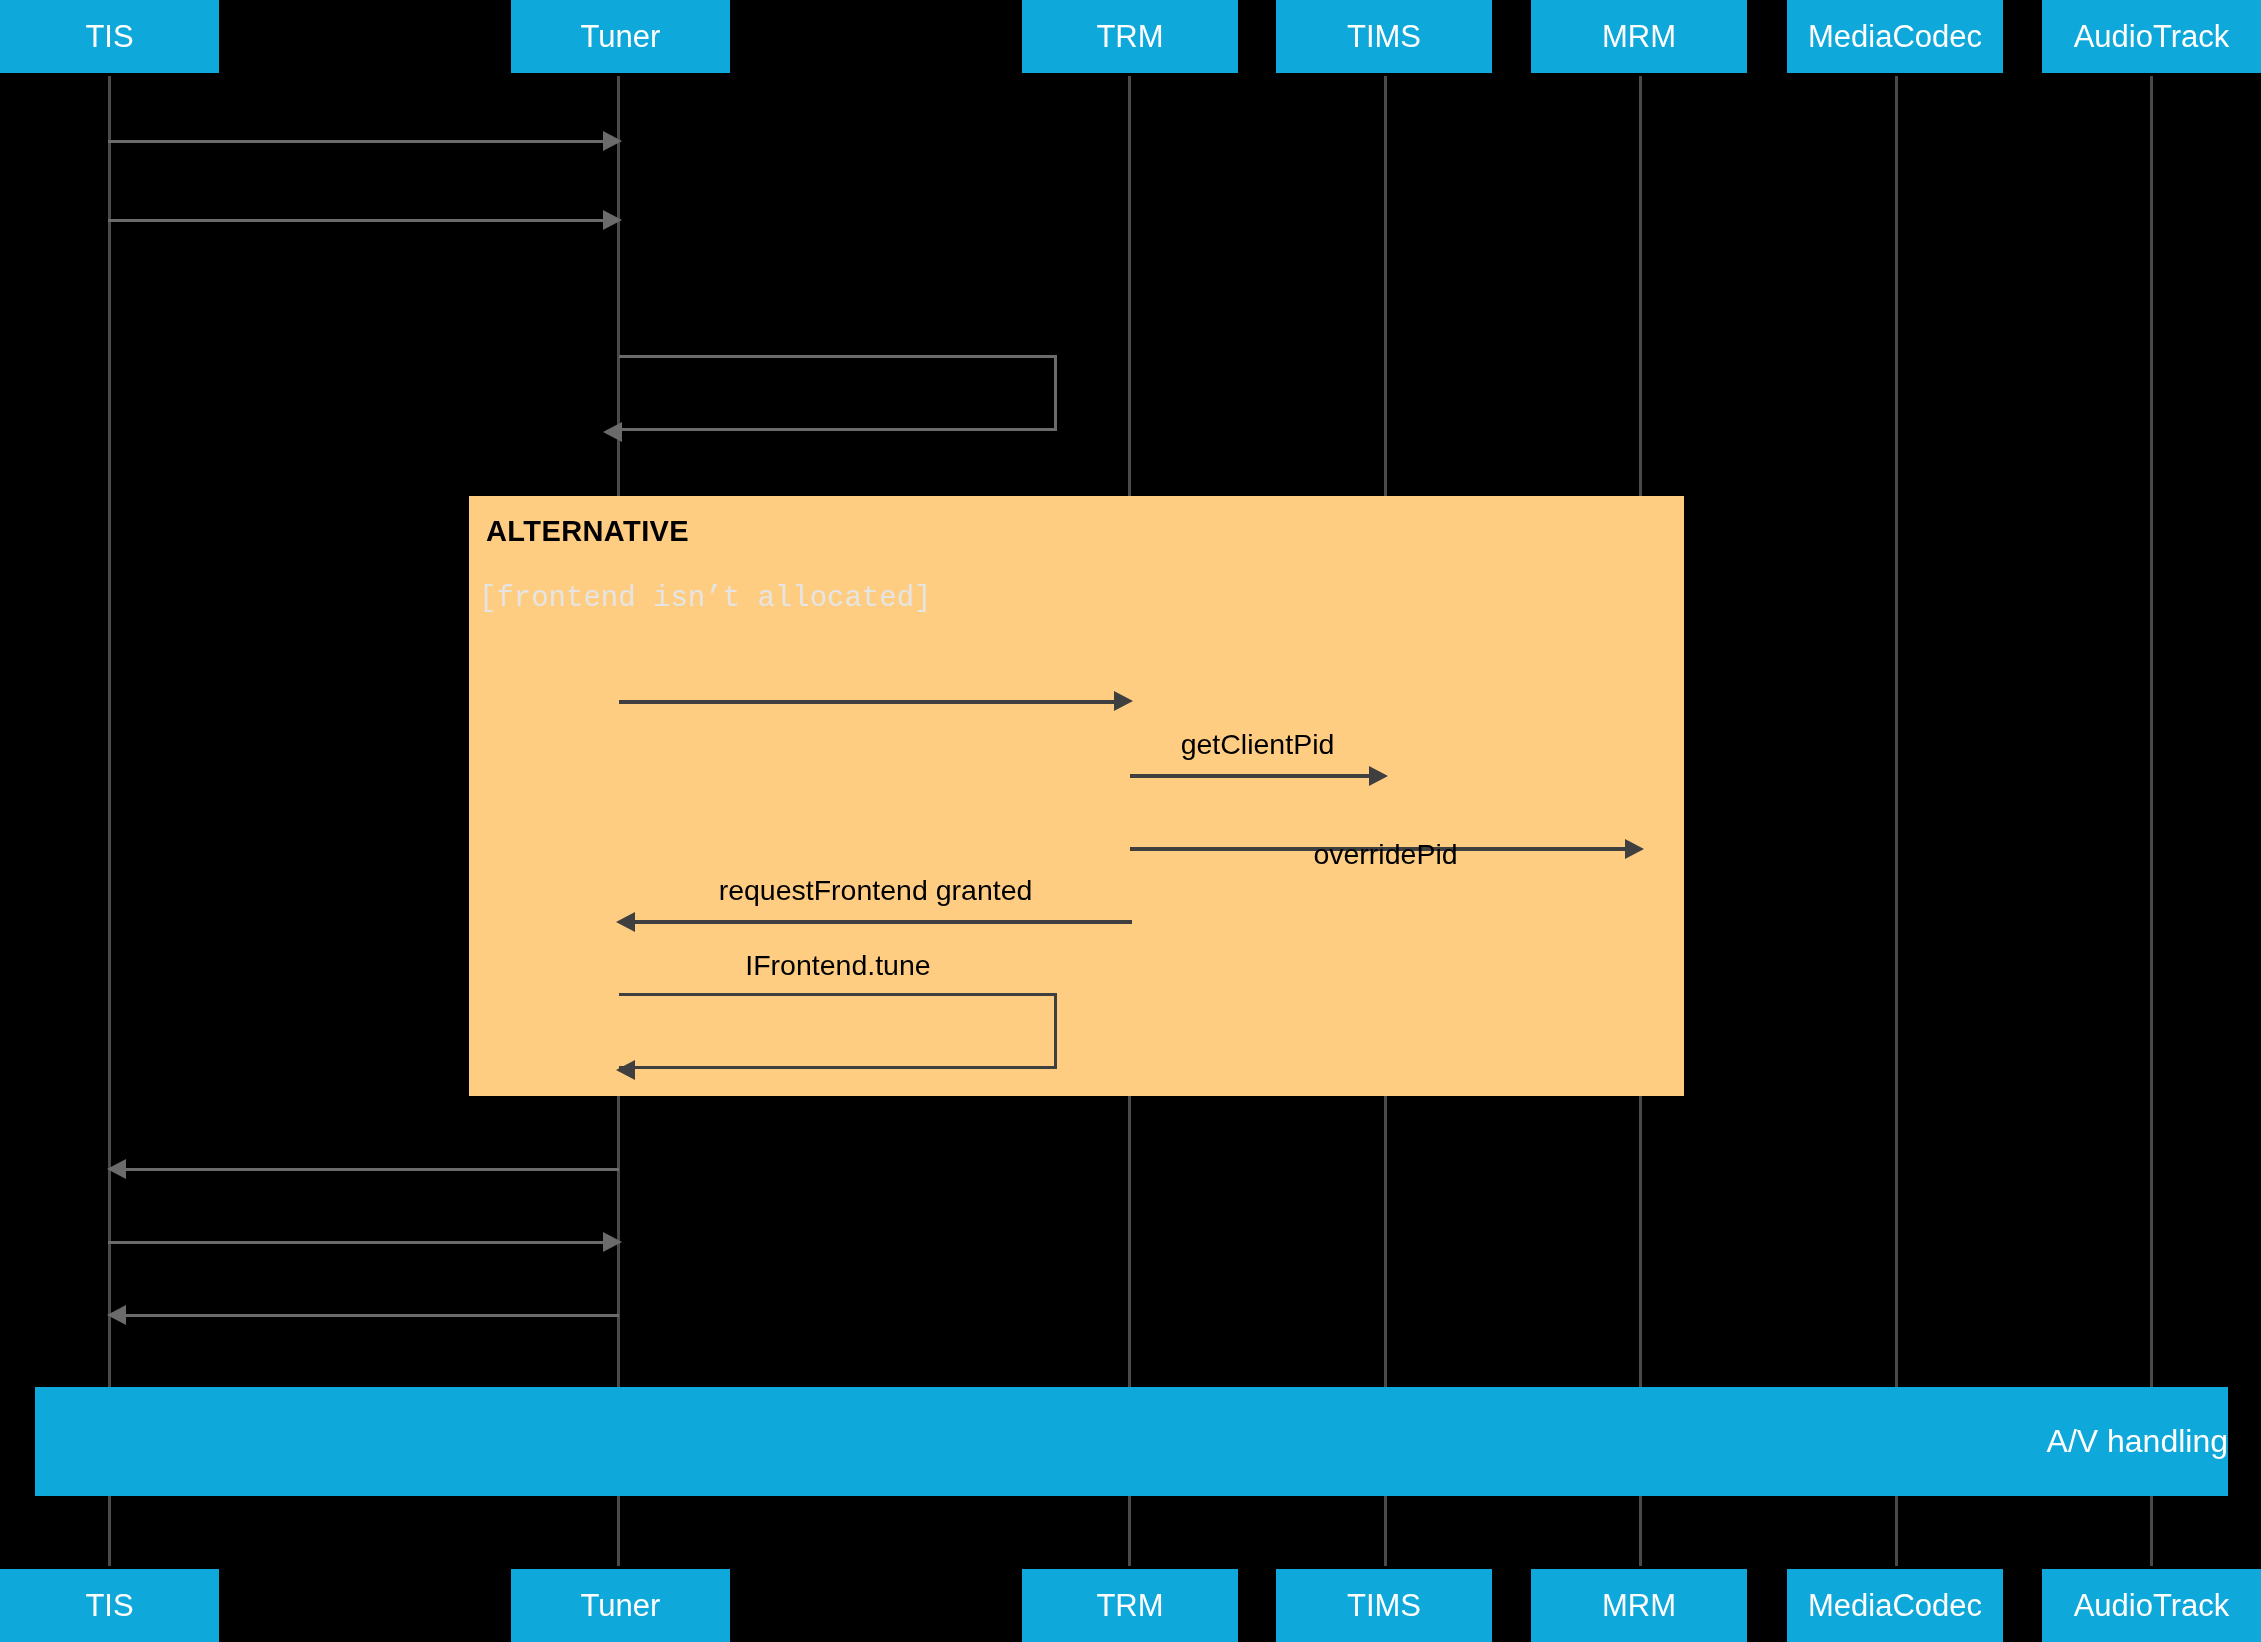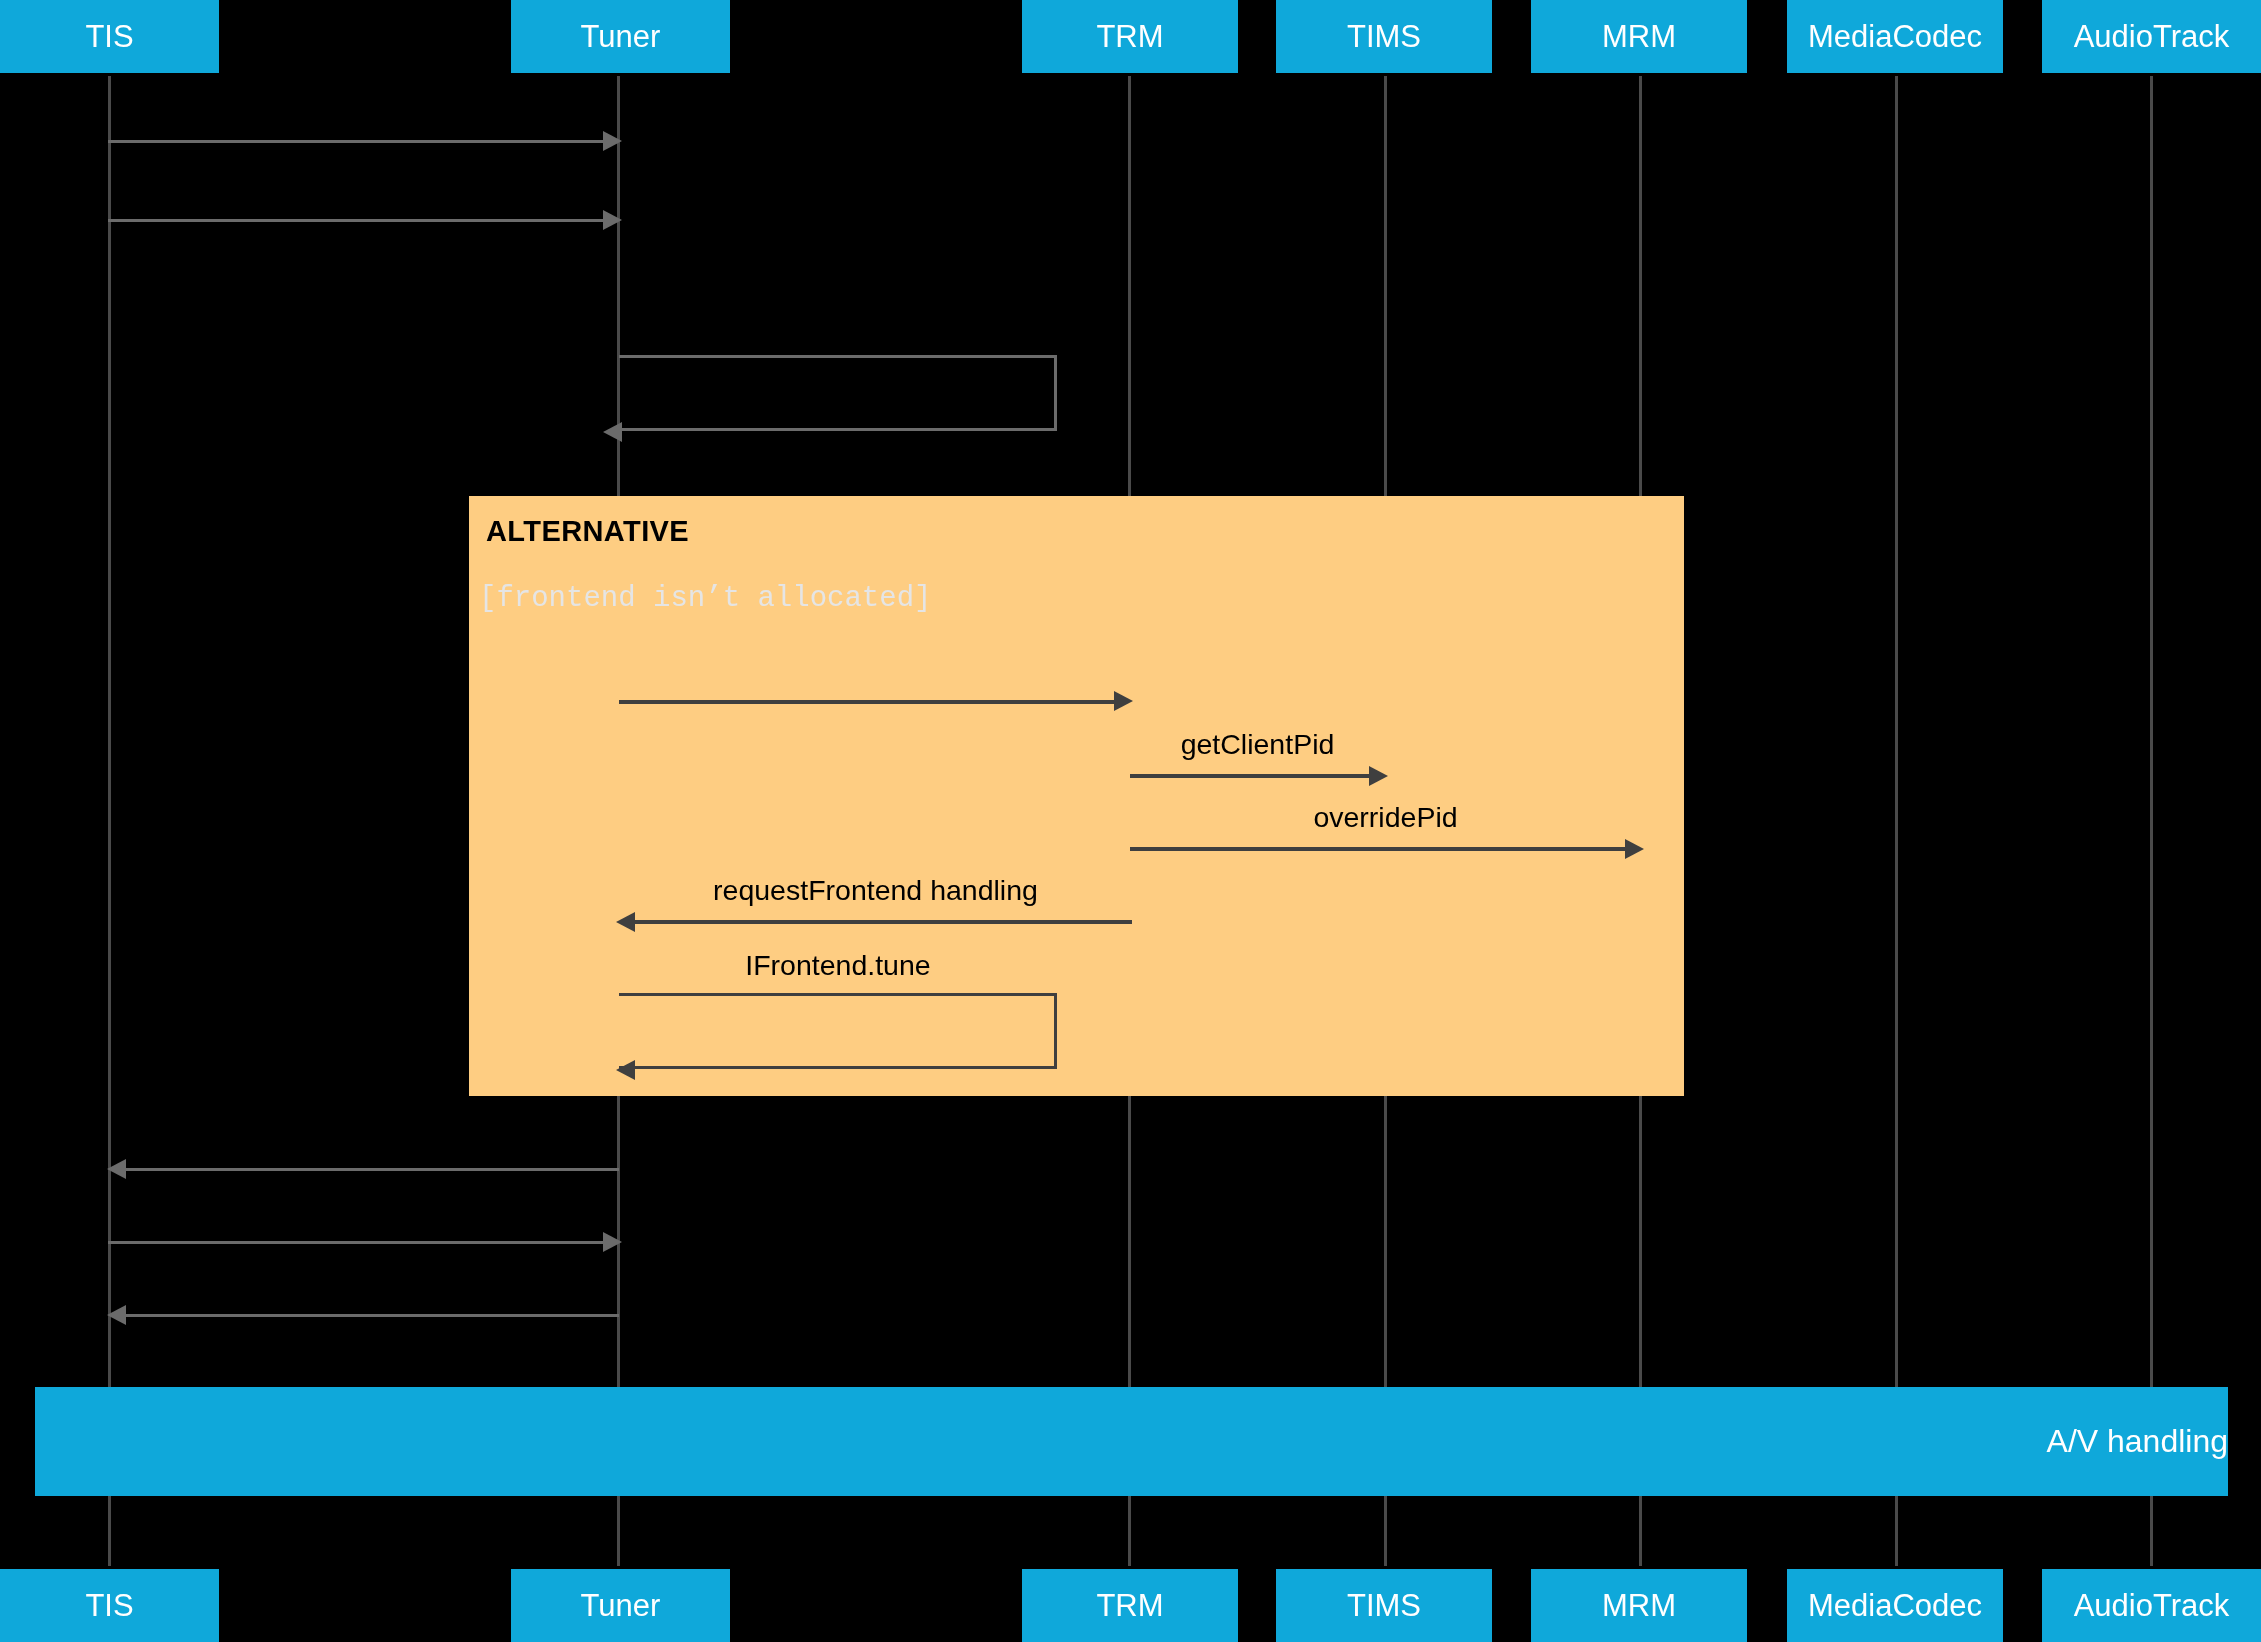--- a/index.html
+++ b/index.html
@@ -157,25 +157,25 @@
 
   <div class="msg-line" style="left:619px; top:700px; width:495px;"></div>
   <div class="arrowhead right" style="left:1114px; top:691px;"></div>
 
   <div class="msg-line" style="left:1130px; top:774px; width:239px;"></div>
   <div class="arrowhead right" style="left:1369px; top:766px;"></div>
   <div class="msg-label" style="left:1130px; top:728px; width:255px;">getClientPid</div>
 
   <div class="msg-line" style="left:1130px; top:847px; width:495px;"></div>
   <div class="arrowhead right" style="left:1625px; top:839px;"></div>
-  <div class="msg-label" style="left:1130px; top:801px; width:511px;">overridePid</div>
+  <div class="msg-label" style="left:1130px; top:838px; width:511px;">overridePid</div>
 
   <div class="msg-line" style="left:634px; top:920px; width:498px;"></div>
   <div class="arrowhead left" style="left:616px; top:912px;"></div>
-  <div class="msg-label" style="left:620px; top:874px; width:511px;">requestFrontend handling</div>
+  <div class="msg-label" style="left:620px; top:874px; width:511px;">requestFrontend granted</div>
 
   <div class="selfcall" style="left:619px; top:993px; width:438px; height:76px;"></div>
   <div class="arrowhead left" style="left:616px; top:1060px;"></div>
   <div class="msg-label" style="left:619px; top:949px; width:438px;">IFrontend.tune</div>
 
   <div class="msg-line light" style="left:124px; top:1168px; width:495px;"></div>
   <div class="arrowhead left light" style="left:107px; top:1159px;"></div>
   <div class="msg-label" style="left:108px; top:1130px; width:511px;"></div>
 
   <div class="msg-line light" style="left:108px; top:1241px; width:504px;"></div>

